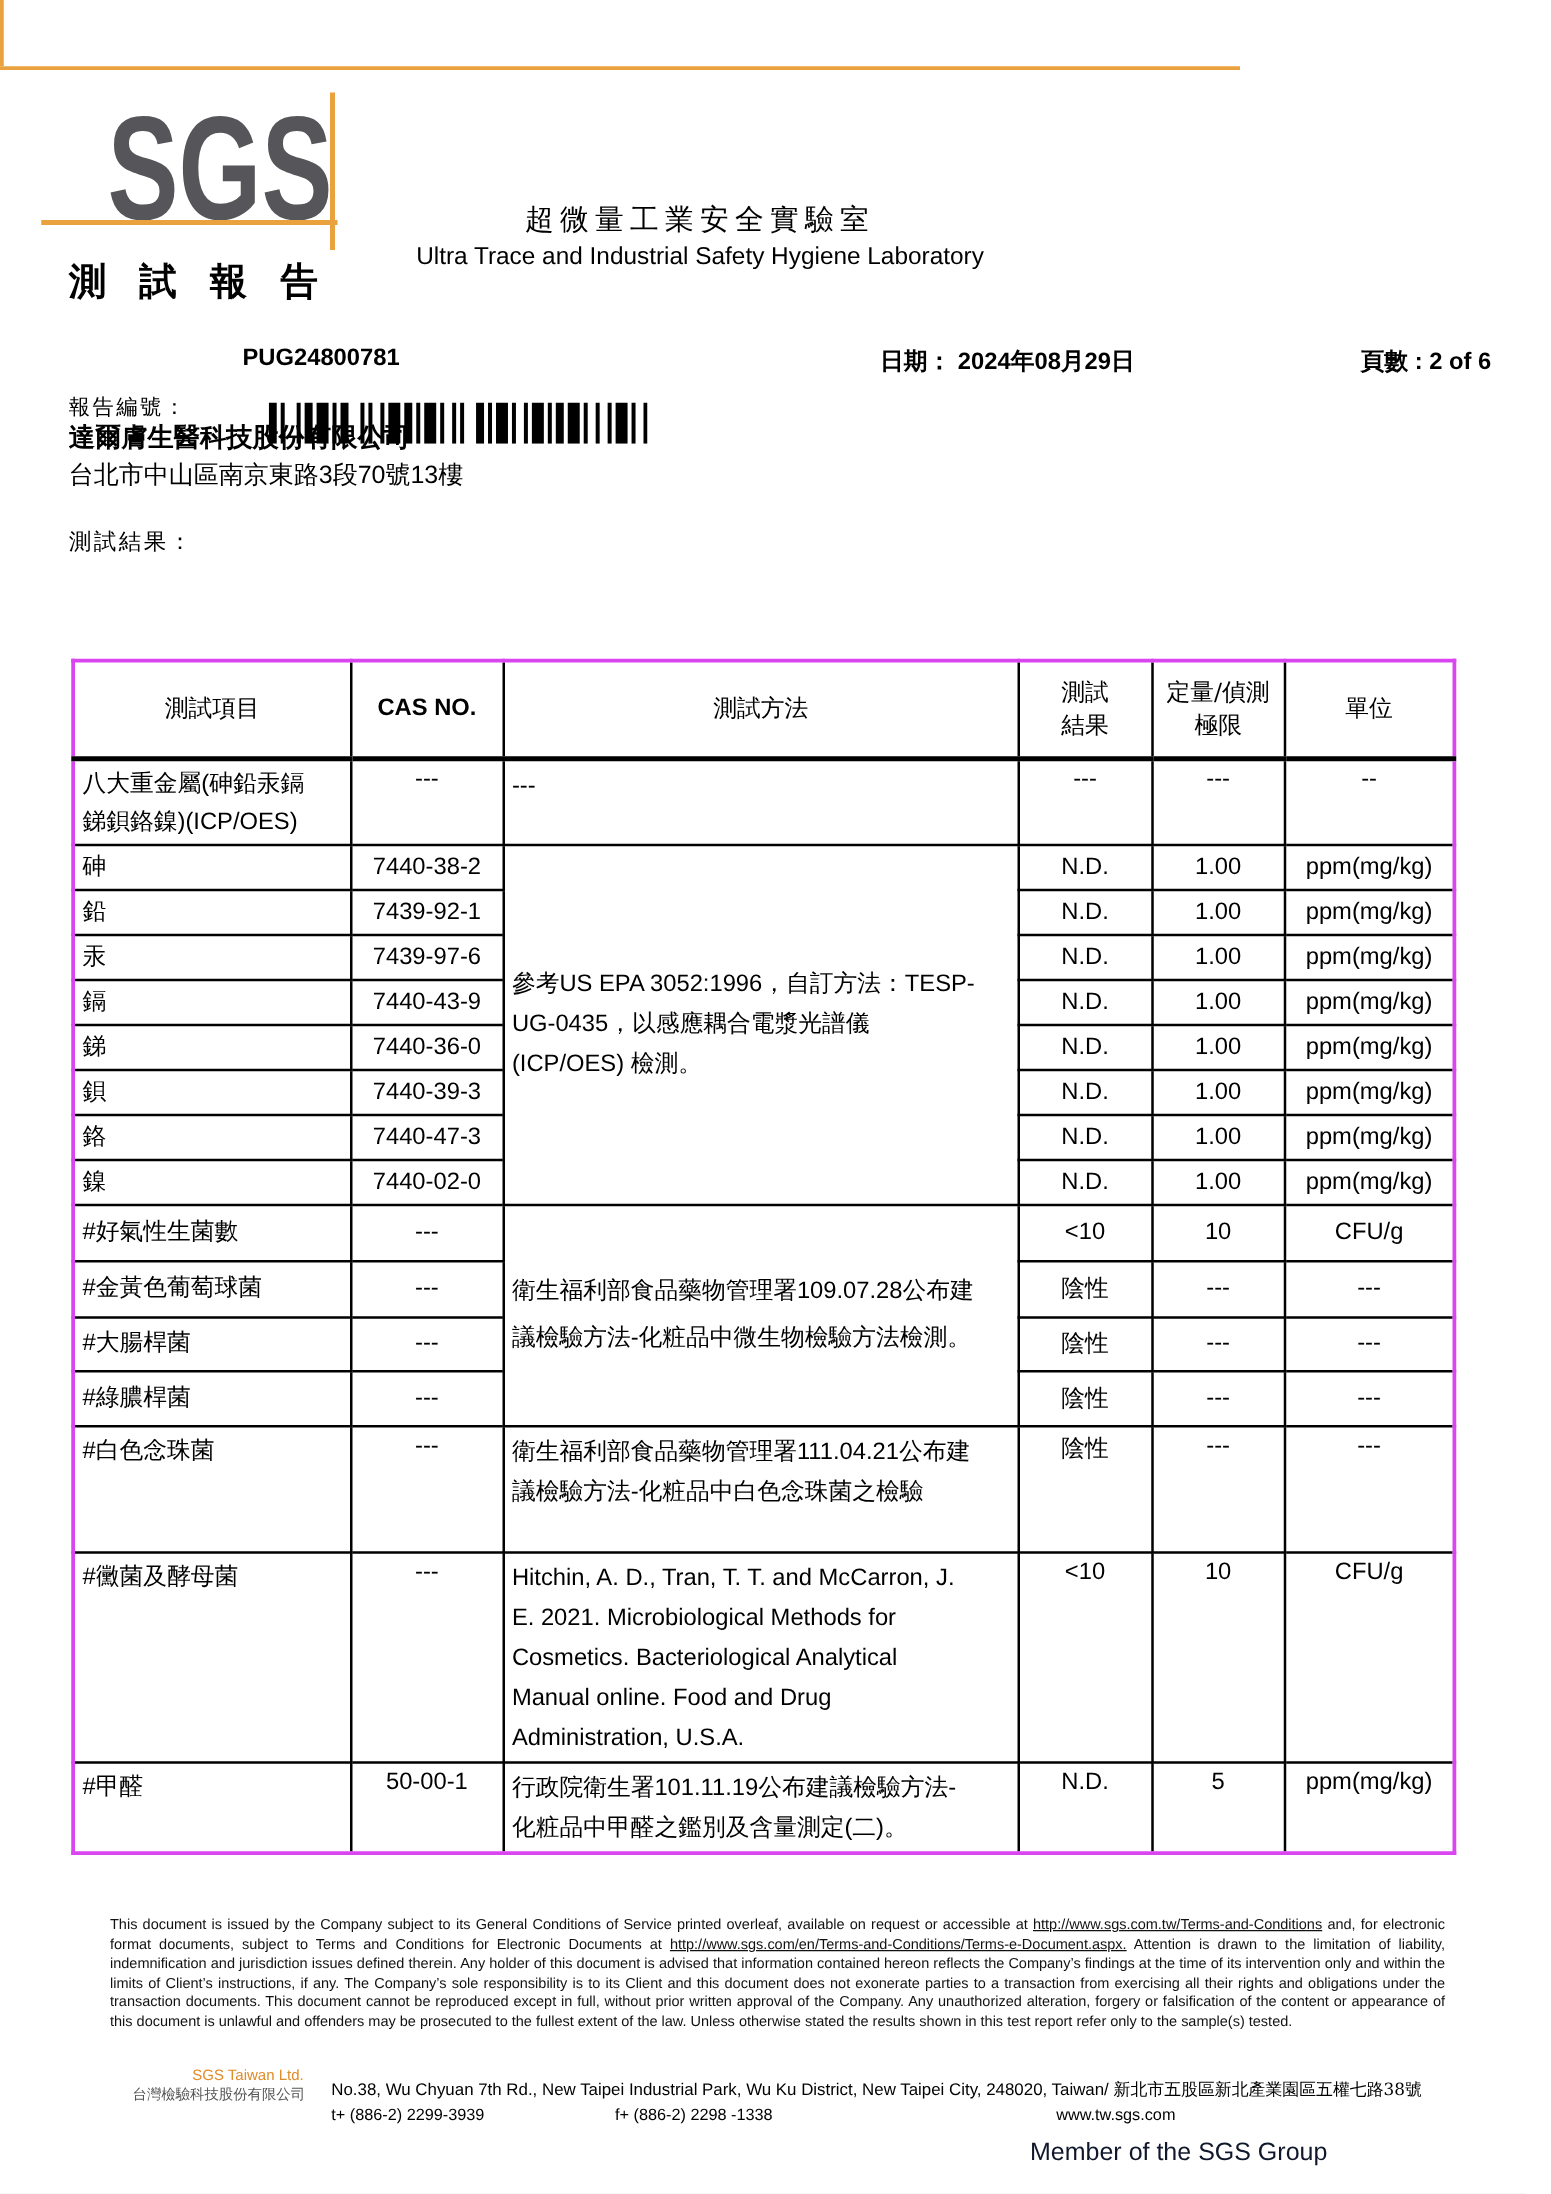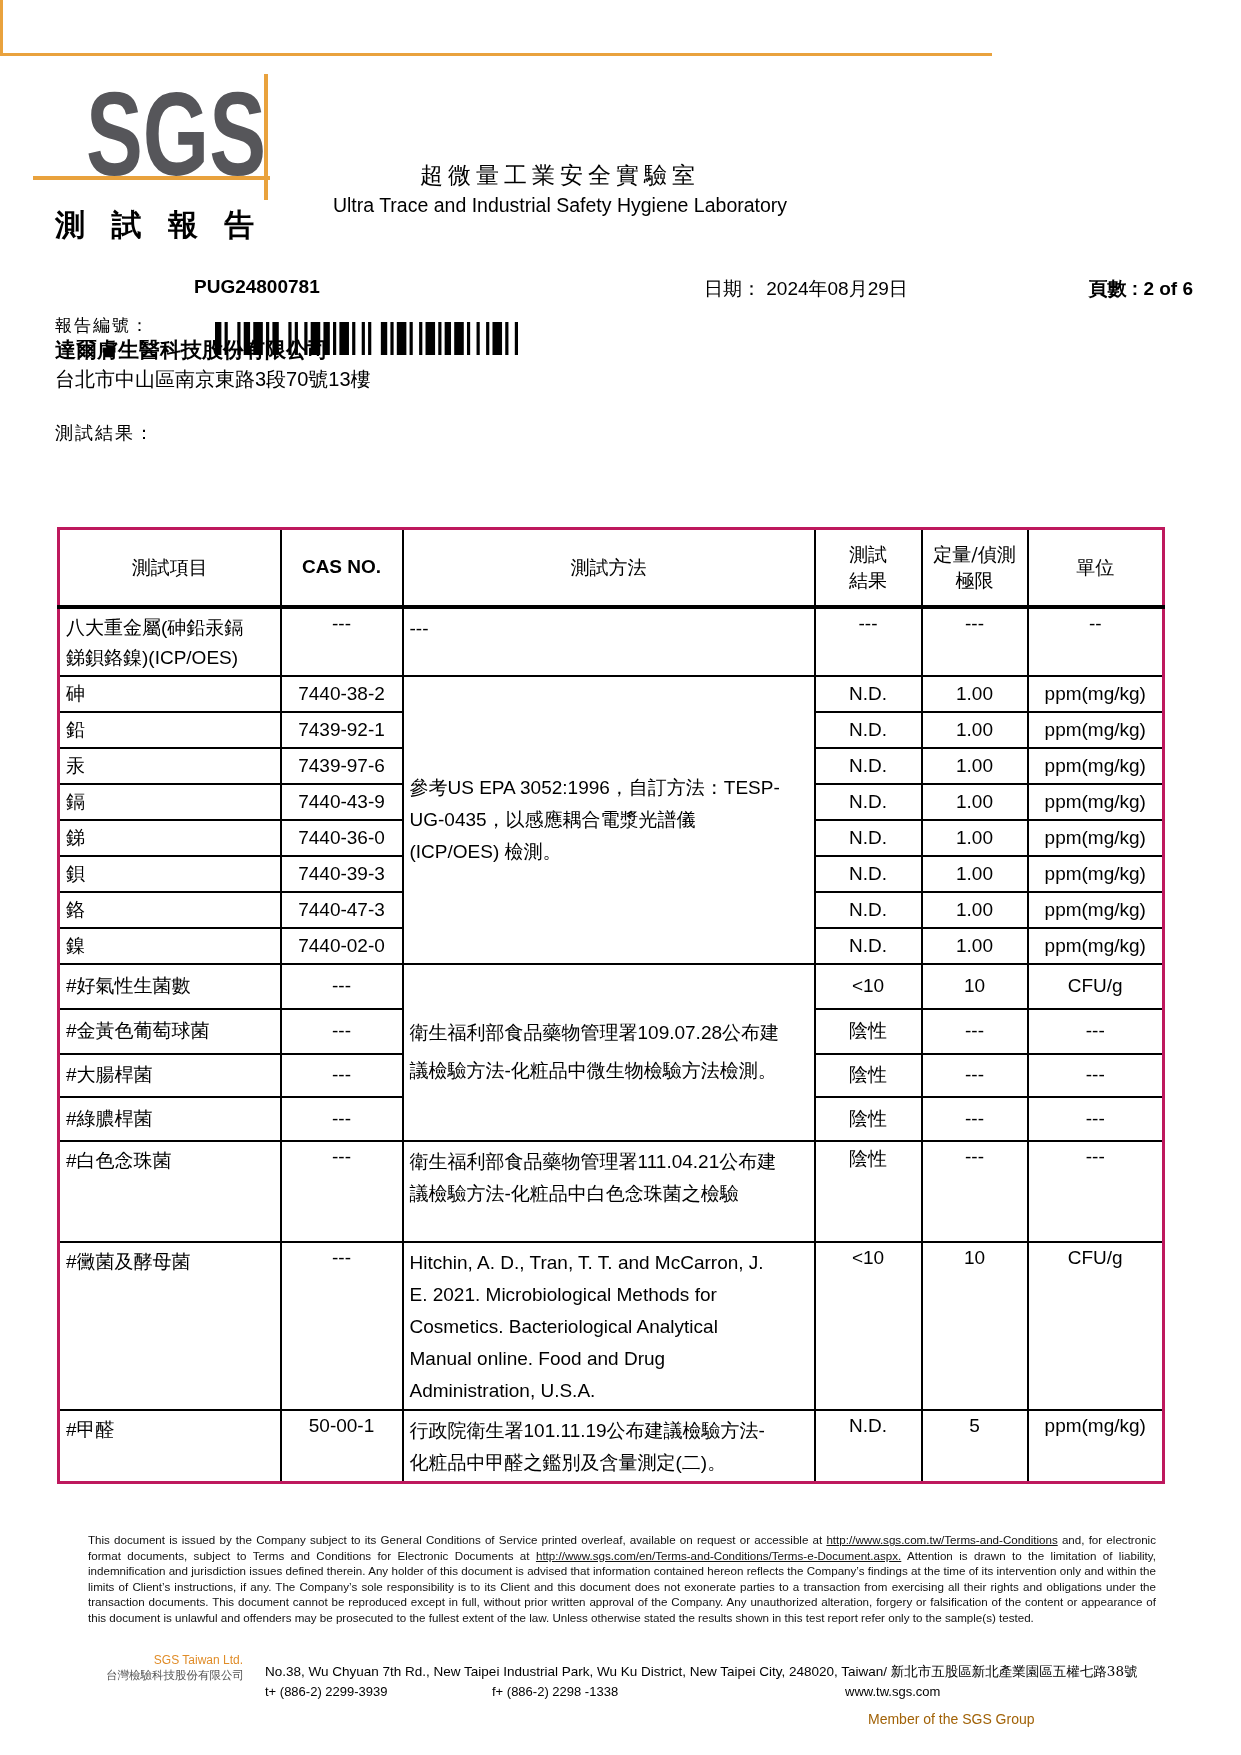--- a/index.html
+++ b/index.html
@@ -14,34 +14,34 @@
   .logo-svg{position:absolute;left:86px;top:88px;}
   .logo-hline{position:absolute;left:33px;top:176px;width:237px;height:4px;background:#e9a23d;}
   .logo-vline{position:absolute;left:264px;top:74px;width:4px;height:126px;background:#e9a23d;}
 
   .report-title{left:55px;top:205px;font-size:30px;font-weight:bold;letter-spacing:8px;}
   .lab-zh{left:310px;top:160px;width:500px;text-align:center;font-size:23px;letter-spacing:5px;}
   .lab-en{left:260px;top:194px;width:600px;text-align:center;font-size:19.5px;}
 
   .meta-label{left:55px;top:278px;font-size:17px;letter-spacing:2px;margin-top:36px;}
   .report-no{left:194px;top:276px;font-size:19px;font-weight:bold;}
-  .date-line{left:704px;top:276px;font-size:19px;font-weight:normal;}
+  .date-line{left:704px;top:276px;font-size:19px;font-weight:bold;}
   .page-line{left:1040px;top:276px;width:153px;text-align:right;font-size:19px;font-weight:bold;}
 
   .barcode{left:215px;top:322px;width:303px;height:33px;}
 
   .client-name{left:55px;top:336px;font-size:21px;font-weight:bold;}
   .client-address{left:55px;top:366px;font-size:20px;}
   .results-label{left:55px;top:421px;font-size:18px;letter-spacing:2px;}
 
   
   .tablewrap{left:57px;top:527px;}
   table.report{border-collapse:collapse;table-layout:fixed;width:1105px;}
   table.report td{border:2px solid #000;font-size:19px;padding:2px 6px;overflow:hidden;}
-  table.report{border:3px solid #be185d;}
+  table.report{border:3px solid #d946ef;}
   tr.thead td{border-bottom:4px solid #000;text-align:center;vertical-align:middle;
     font-family:"DejaVu Serif","Liberation Serif",serif;white-space:pre-line;line-height:26px;}
   td.cas-head{font-family:"Liberation Sans",sans-serif !important;font-weight:bold;}
   td.item{text-align:left;white-space:pre-line;line-height:30px;border-radius:19px;}
   td.cas,td.val{text-align:center;}
   td.method{text-align:left;vertical-align:top;white-space:pre-line;line-height:32px;padding:3px 8px;}
   td.lh38{line-height:38px;}
   tr.vtop td{vertical-align:top;padding-top:4px;}
   tr.vmid td{vertical-align:middle;}
 
@@ -54,21 +54,21 @@
   .f-company-en{left:98px;top:1653px;width:145px;text-align:right;font-size:12px;color:#e08c28;}
   .f-company-zh{left:88px;top:1668px;width:156px;text-align:right;font-size:11.5px;color:#555;
     font-family:Liberation Serif, serif;}
   .f-vline{left:249px;top:1651px;width:3px;height:53px;background:#e9a23d;}
   .f-address{left:265px;top:1663px;font-size:13.5px;}
   .f-address .zh{font-family:"DejaVu Serif","Liberation Serif",serif;}
   .f-tel{left:265px;top:1684px;font-size:13px;}
   .f-fax{left:492px;top:1684px;font-size:13px;}
   .f-web{left:845px;top:1684px;font-size:13px;}
   .f-hline{left:249px;top:1701px;width:992px;height:3px;background:#e9a23d;}
-  .f-member{left:868px;top:1711px;font-size:14px;color:#a16207;}
+  .f-member{left:824px;top:1711px;font-size:20px;color:#0f172a;}
 </style>
 </head>
 <body>
 
 <div class="page">
 
   <svg class="logo-svg" width="184" height="92" viewBox="0 0 184 92">
     <text x="0" y="87" textLength="180" lengthAdjust="spacingAndGlyphs" font-family="Liberation Sans, sans-serif" font-weight="bold" font-size="118" fill="#56565a">SGS</text>
   </svg>
   <div class="logo-hline"></div>

